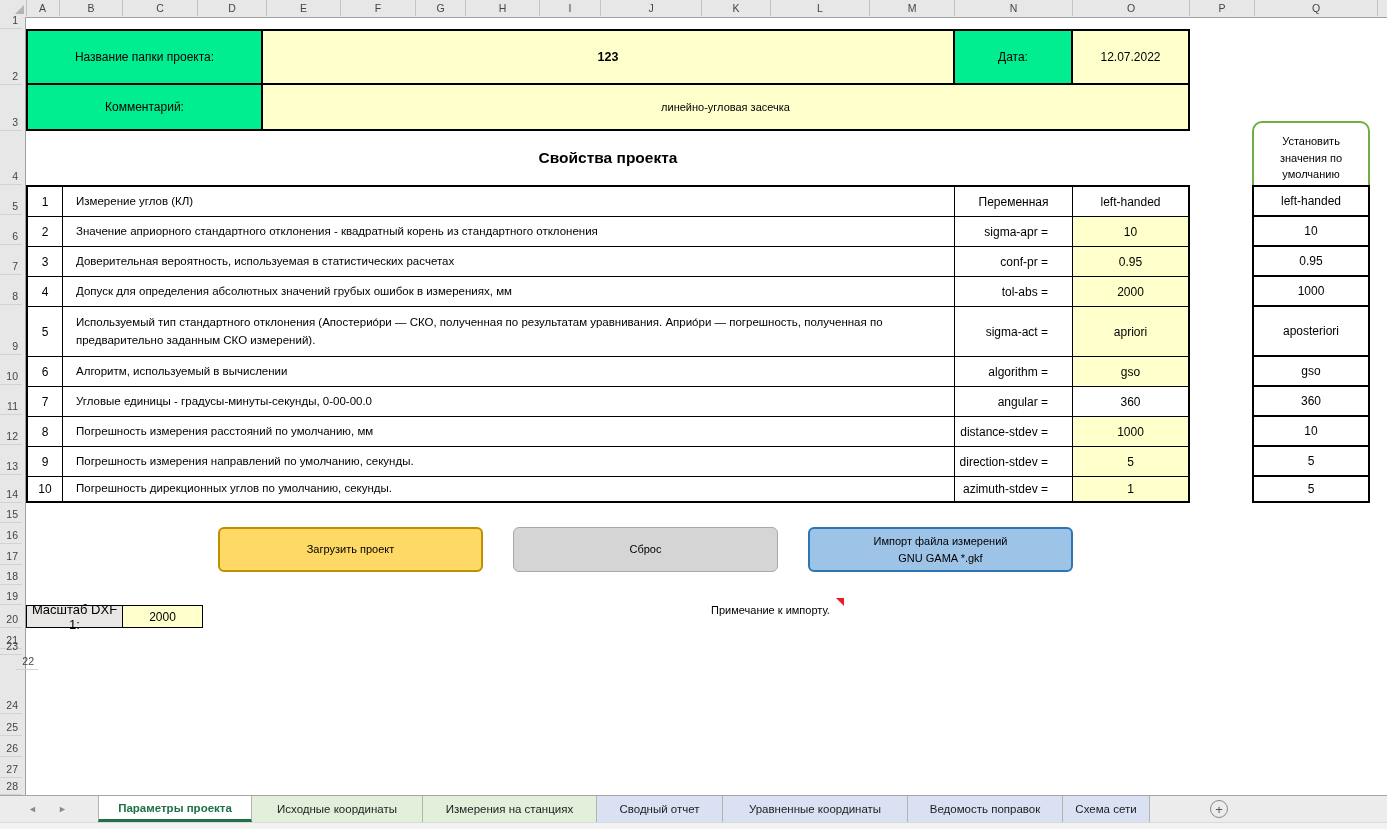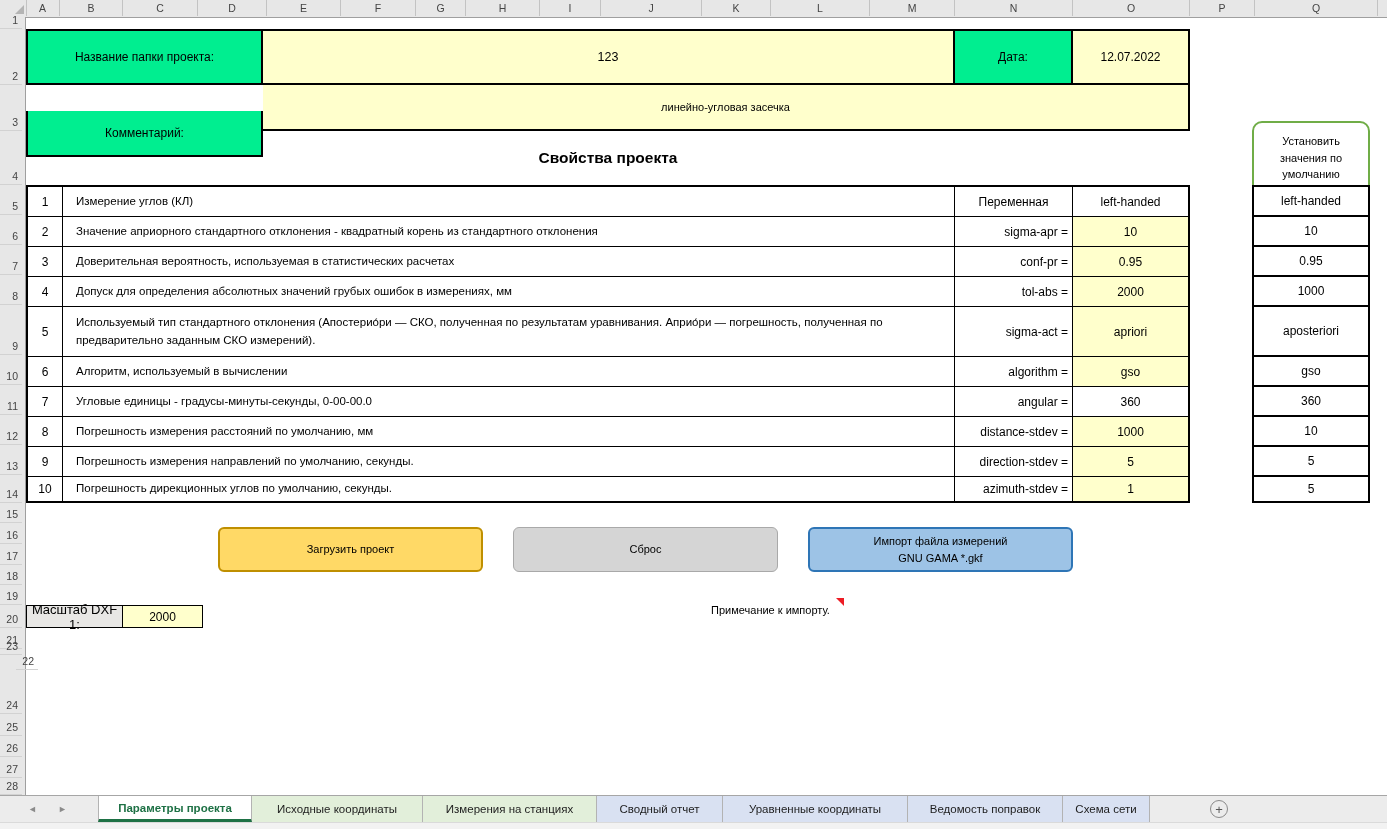--- a/index.html
+++ b/index.html
@@ -21,37 +21,37 @@
         padding-right:4px;padding-bottom:2px;font-size:10.5px;color:#444;
         border-bottom:1px solid #d2d2d2;box-sizing:border-box;}
 
   
   .cell{position:absolute;display:flex;align-items:center;justify-content:center;
         box-sizing:border-box;text-align:center;}
   .greenbg{background:var(--green);}
   .yellowbg{background:var(--yellow);}
 
   .lbl{font-size:12px;}
-  .val-123{font-size:12.5px;font-weight:normal;}
+  .val-123{font-size:12.5px;font-weight:bold;}
   .comment{font-size:11px;}
   .sheet-title{font-size:15.5px;font-weight:bold;}
 
   
   #main-table{position:absolute;left:26px;top:185px;width:1164px;height:318px;
               border:2px solid #000;box-sizing:border-box;display:grid;
               grid-template-columns:35px 892px 118px 1fr;
               grid-template-rows:30px 30px 30px 30px 50px 30px 30px 30px 30px 1fr;
               background:#fff;}
   .mt-cell{border-right:1.5px solid #000;border-bottom:1.5px solid #000;box-sizing:border-box;
            display:flex;align-items:center;}
   .mt-cell.nr{border-right:none;}
   .mt-cell.nb{border-bottom:none;}
   .t-num{justify-content:center;font-size:12px;}
   .t-desc{padding:2px 12px 2px 13px;font-size:11.5px;line-height:1.55;text-align:left;}
-  .t-var{justify-content:flex-end;padding-right:4px;font-size:12px;}
+  .t-var{justify-content:flex-end;padding-right:24px;font-size:12px;}
   .t-var.hdr{justify-content:center;padding-right:0;}
   .t-val{justify-content:center;font-size:12px;}
 
   
   #default-table{position:absolute;left:1252px;top:185px;width:118px;height:318px;
                  border:2px solid #000;box-sizing:border-box;display:grid;
                  grid-template-rows:30px 30px 30px 30px 50px 30px 30px 30px 30px 1fr;background:#fff;}
   .dt-cell{border-bottom:2px solid #000;box-sizing:border-box;display:flex;align-items:center;
            justify-content:center;font-size:12px;}
   .dt-cell.nb{border-bottom:none;}
@@ -150,21 +150,21 @@
       <div class="rowh" style="top: 697px; height: 22px;">25</div>
       <div class="rowh" style="top: 719px; height: 21px;">26</div>
       <div class="rowh" style="top: 740px; height: 21px;">27</div>
       <div class="rowh" style="top: 761px; height: 17px;">28</div>
     </div>
 
   <div class="cell greenbg lbl" style="left:26px;top:29px;width:237px;height:56px;border:2px solid #000;">Название папки проекта:</div>
   <div class="cell yellowbg val-123" style="left:263px;top:29px;width:692px;height:56px;border:2px solid #000;border-left:none;">123</div>
   <div class="cell greenbg lbl" style="left:955px;top:29px;width:118px;height:56px;border:2px solid #000;border-left:none;">Дата:</div>
   <div class="cell yellowbg lbl" style="left:1073px;top:29px;width:117px;height:56px;border:2px solid #000;border-left:none;">12.07.2022</div>
-  <div class="cell greenbg lbl" style="left:26px;top:85px;width:237px;height:46px;border:2px solid #000;border-top:none;margin-top:26px;">Комментарий:</div>
+  <div class="cell greenbg lbl" style="left:26px;top:85px;width:237px;height:46px;border:2px solid #000;border-top:none;">Комментарий:</div>
   <div class="cell yellowbg comment" style="left:263px;top:85px;width:927px;height:46px;border:2px solid #000;border-top:none;border-left:none;">линейно-угловая засечка</div>
 
   <div class="cell sheet-title" style="left:26px;top:131px;width:1164px;height:54px;">Свойства проекта</div>
 
   <div id="main-table">
       <div class="mt-cell t-num">1</div>
       <div class="mt-cell t-desc">Измерение углов (КЛ)</div>
       <div class="mt-cell t-var hdr">Переменная</div>
       <div class="mt-cell t-val nr">left-handed</div>
       <div class="mt-cell t-num">2</div>

